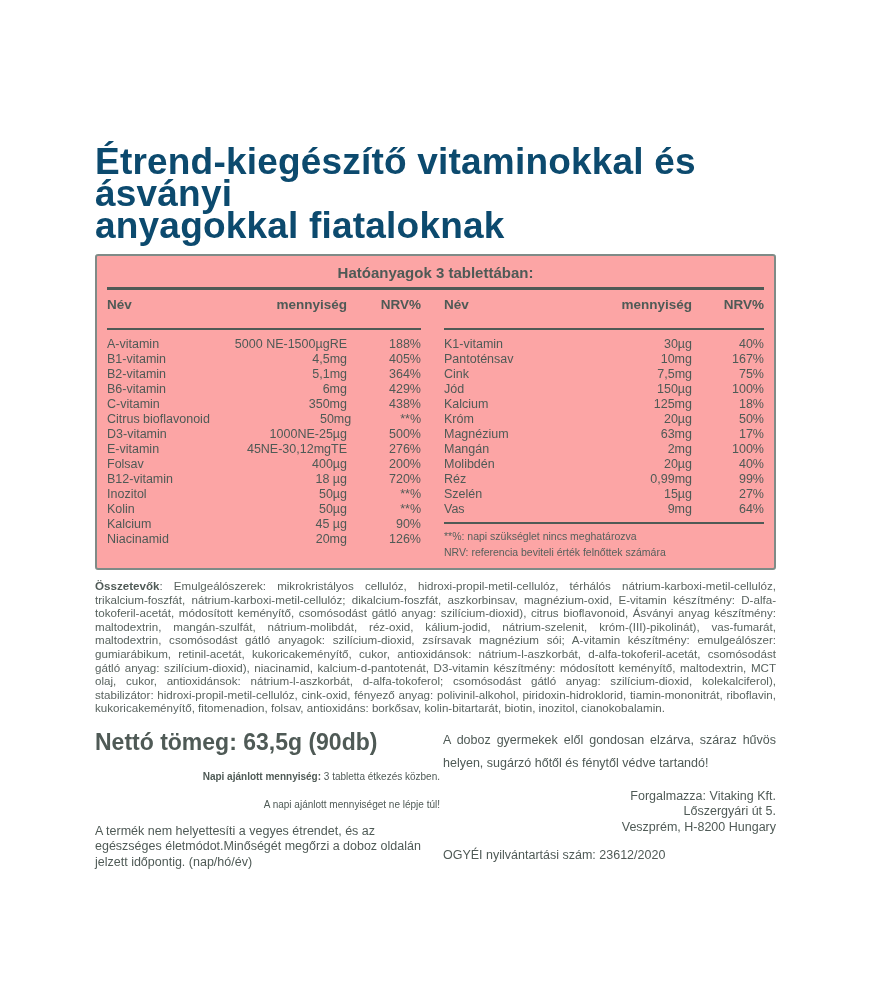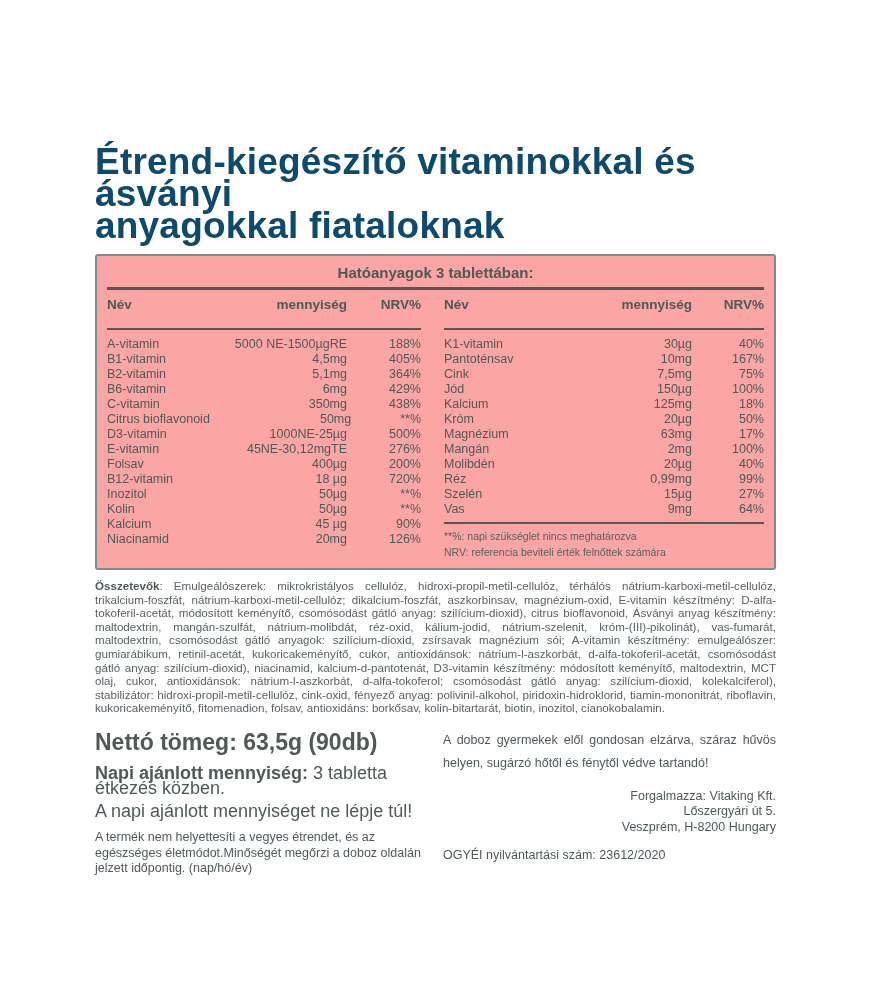--- a/index.html
+++ b/index.html
@@ -33,21 +33,21 @@
   
   .ingredients{
     margin-top:9px;font-size:11.6px;line-height:13.6px;text-align:justify;color:#59635f;
   }
   .ingredients .ing-label{font-weight:bold;color:#4f5a56;}
   
   .bottom{display:flex;justify-content:space-between;margin-top:7px;}
   .bottom-left{width:345px;}
   .bottom-right{width:333px;}
   .net-weight{font-size:23px;font-weight:bold;margin:2px 0 10px 0;color:#4f5a56;}
-  .b-line{font-size:18px;line-height:15.5px;margin:4px 0 7px 0;}
+  .b-line{font-size:10px;line-height:15.5px;margin:13px 0 7px 0;text-align:right;}
   .b-line b{font-weight:bold;}
   .b-note{font-size:12.5px;line-height:15.5px;margin-top:11px;}
   .storage{font-size:12.5px;line-height:23px;text-align:justify;margin:2px 0 14px 0;}
   .dist{font-size:12.5px;line-height:15.5px;text-align:right;}
   .reg{font-size:12.5px;margin-top:13px;}
 </style>
 </head>
 <body>
 
 <div class="label-root">

